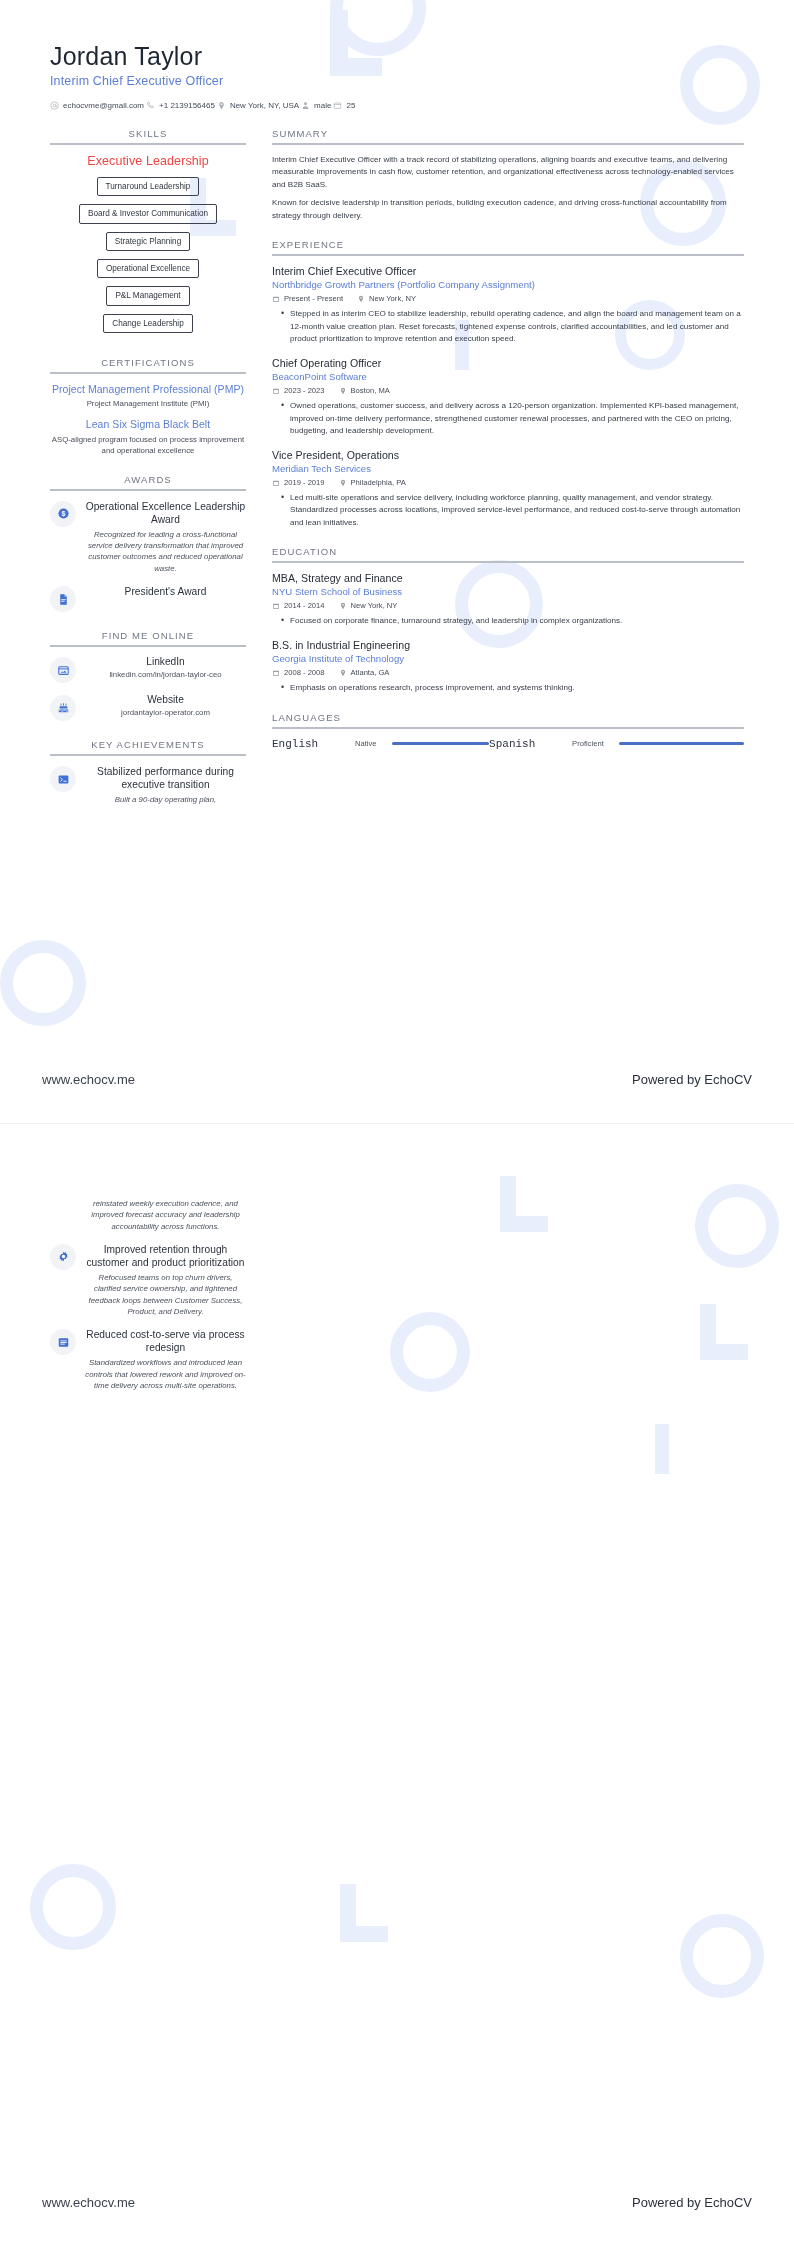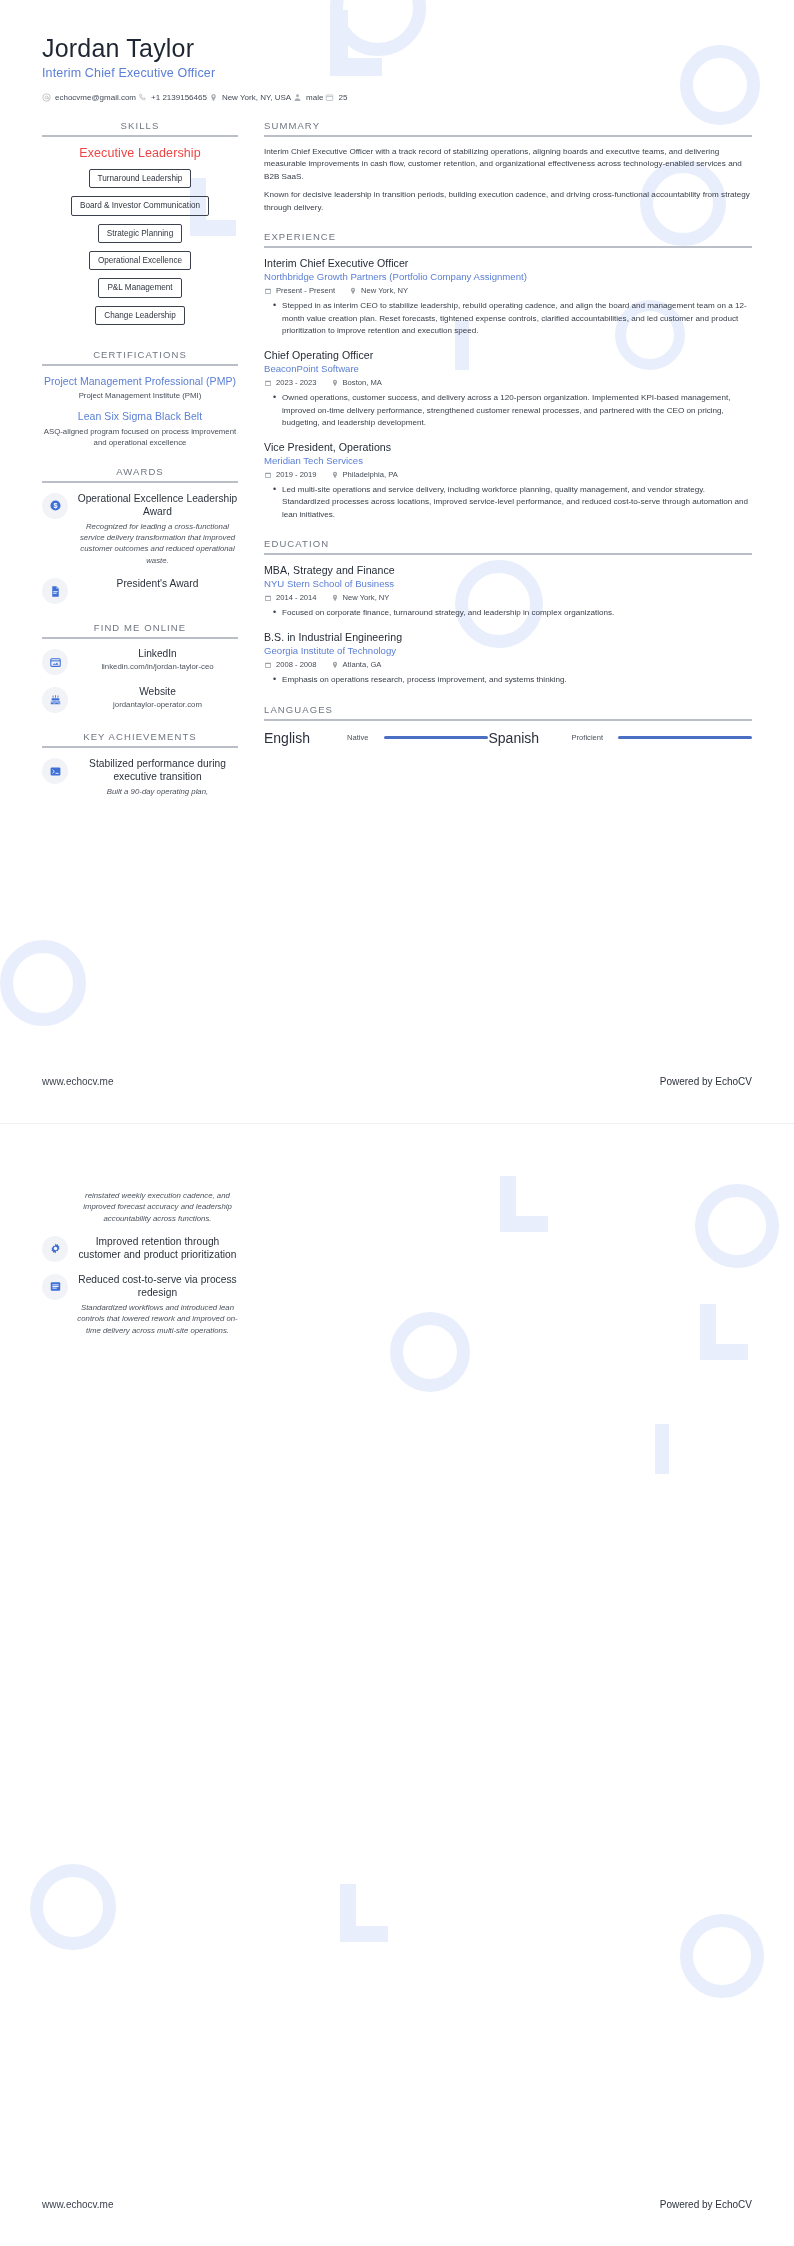--- a/index.html
+++ b/index.html
@@ -8,21 +8,21 @@
     background: #ffffff;
     font-family: "Liberation Sans", sans-serif;
     color: #2d3340;
   }
   .page {
     position: relative;
     width: 794px;
     height: 1123px;
     background: #ffffff;
     overflow: hidden;
-    padding: 0;
+    padding: 8px;
   }
   .page + .page { border-top: 1px solid #eef0f4; }
 
   
   .wm { position: absolute; pointer-events: none; z-index: 0; }
   .wm-o {
     border-radius: 50%;
     border: 13px solid #e8eefb;
   }
   .wm-l-h { background: #e8eefb; }
@@ -188,39 +188,39 @@
   
   .lang-row {
     display: flex;
     align-items: center;
     gap: 0;
     margin-top: 2px;
   }
   .lang-cell { display: flex; align-items: center; gap: 9px; }
   .lang-cell.c1 { width: 46%; }
   .lang-cell.c2 { width: 54%; }
-  .lang-name { font-size: 14px; color: #2b313c; width: 74px; flex: 0 0 74px;}
+  .lang-name { font-size: 11px; color: #2b313c; width: 74px; flex: 0 0 74px; font-family: Liberation Mono, monospace;}
   .lang-level { font-size: 7.6px; color: #4b515c; white-space: nowrap; }
   .lang-bar {
     height: 2.5px;
     background: #4b6fc4;
     border-radius: 2px;
     flex: 1 1 auto;
     min-width: 20px;
     margin-left: 6px;
   }
 
   
   .footer {
     position: absolute;
     left: 42px; right: 42px;
     bottom: 36px;
     display: flex;
     justify-content: space-between;
-    font-size: 10px;
+    font-size: 13px;
     color: #3c424d;
     z-index: 3;
   }
   .footer .right { color: #2b313c; }
 
   
   .cont { padding-top: 48px; }
   .cont .col-left { width: 196px; }
 </style>
 </head>
@@ -622,20 +622,21 @@
 
         <div class="ibl">
           <div class="ibl-icon">
             <svg width="13" height="13" viewBox="0 0 16 16">
                 <path d="M8 1.8l1 1.5 1.8-.4.5 1.8 1.7.8-.9 1.6.9 1.6-1.7.8-.5 1.8-1.8-.4L8 14.2l-1-1.5-1.8.4-.5-1.8-1.7-.8.9-1.6-.9-1.6 1.7-.8.5-1.8 1.8.4z" fill="#3f6fd8"></path>
                 <circle cx="8" cy="8" r="2.1" fill="#ffffff"></circle>
               </svg>
           </div>
           <div class="ibl-body">
             <div class="ibl-title">Improved retention through customer and product prioritization</div>
+            <div class="ibl-sub">Refocused teams on top churn drivers, clarified service ownership, and tightened feedback loops between Customer Success, Product, and Delivery.</div>
           </div>
         </div>
 
         <div class="ibl">
           <div class="ibl-icon">
             <svg width="13" height="13" viewBox="0 0 16 16">
                 <rect x="2.2" y="2.8" width="11.6" height="10.4" rx="1.3" fill="#3f6fd8"></rect>
                 <path d="M4.6 6h6.8M4.6 8h6.8M4.6 10h4.6" stroke="#ffffff" stroke-width="1.1" stroke-linecap="round"></path>
               </svg>
           </div>

